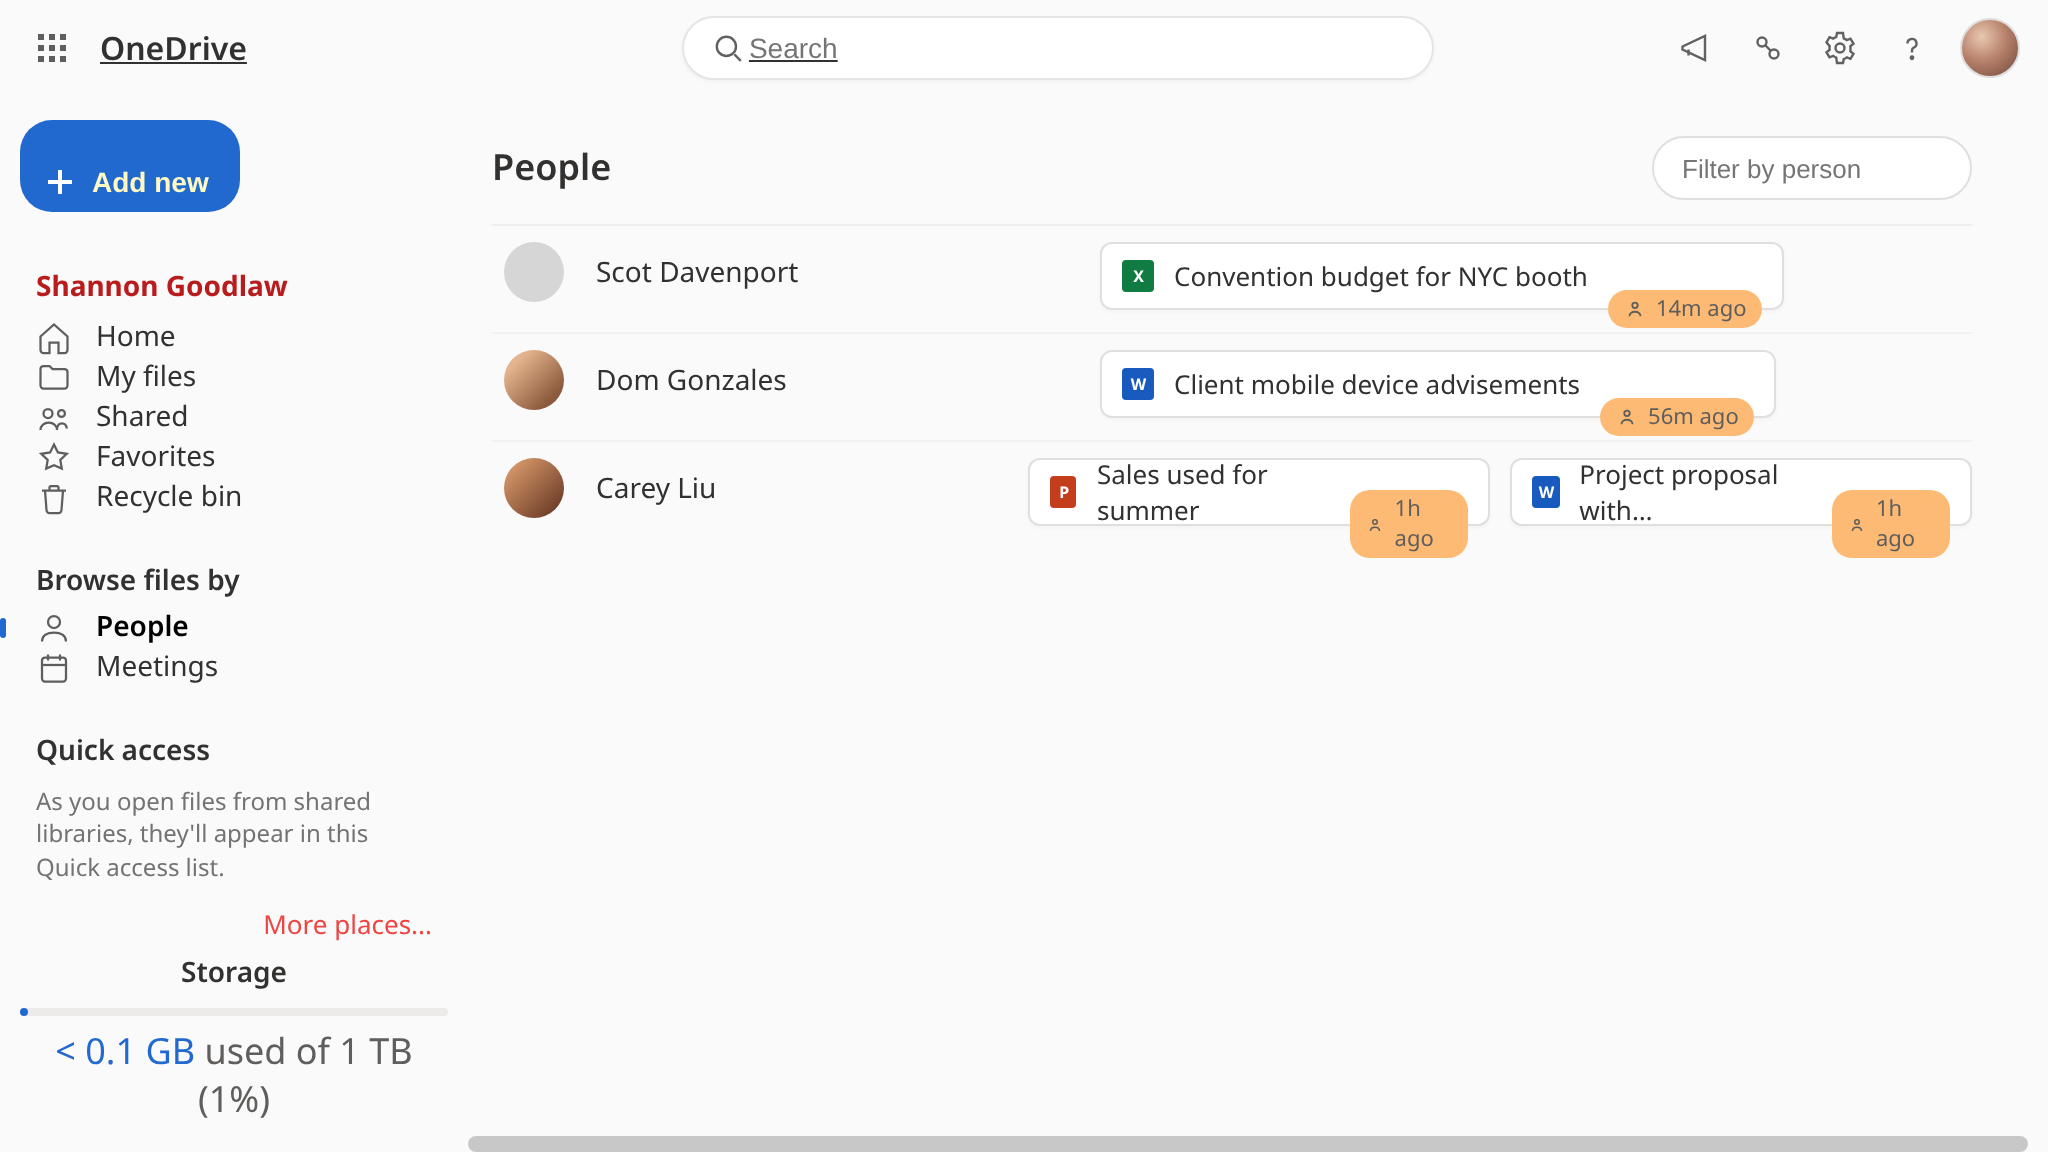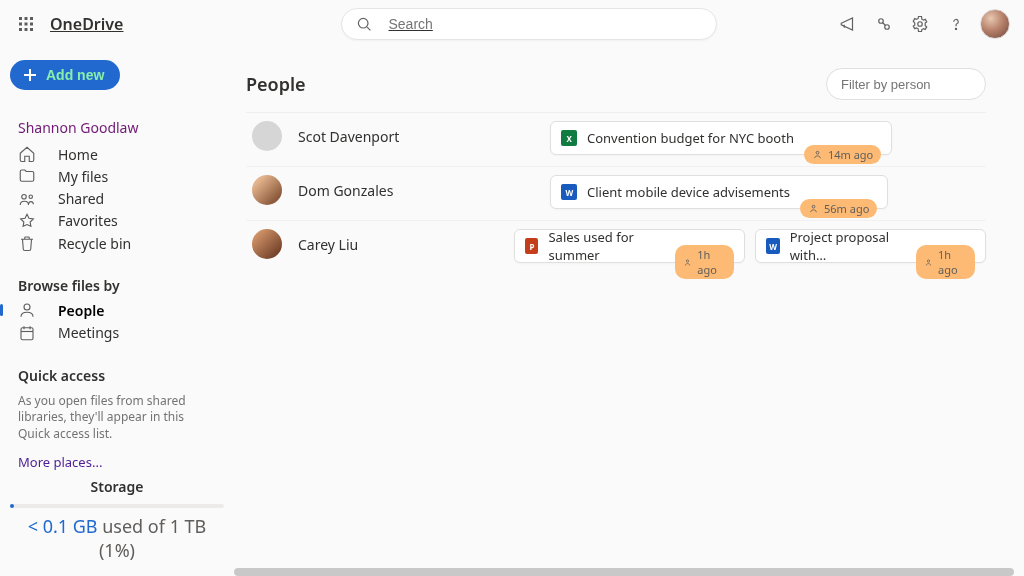--- a/index.html
+++ b/index.html
@@ -2,37 +2,37 @@
 <html><head>
 <meta charset="utf-8">
 <style>
   * { box-sizing: border-box; margin: 0; padding: 0; }
   body { font-family: "Segoe UI", -apple-system, system-ui, sans-serif; background: #fafafa; color: #323130; width: 1024px; height: 576px; overflow: hidden; display: flex; flex-direction: column; }
   .topbar { height: 48px; display: flex; align-items: center; padding: 0 8px; background: #fafafa; text-decoration: underline; }
   .waffle { width: 36px; height: 36px; display: flex; align-items: center; justify-content: center; cursor: pointer; }
   .appname { font-size: 16px; font-weight: 600; margin-left: 6px; }
   .search { margin-left: 218px; width: 376px; height: 32px; background: #fff; border: 1px solid #e5e5e5; border-radius: 16px; display: flex; align-items: center; padding: 0 14px; box-shadow: 0 1px 2px rgba(0,0,0,0.04); }
   .search svg { flex-shrink: 0; }
-  .search input { border: none; outline: none; font-size: 14px; margin-left: 16px; flex: 1; background: transparent; color: #1d4ed8; }
+  .search input { border: none; outline: none; font-size: 14px; margin-left: 2px; flex: 1; background: transparent; color: #1d4ed8; }
   .tb-spacer { flex: 1; }
   .tb-icon { width: 36px; height: 36px; display: flex; align-items: center; justify-content: center; cursor: pointer; color: #616161; }
   .avatar-top { width: 30px; height: 30px; border-radius: 50%; margin-left: 6px; margin-right: 6px; background: radial-gradient(circle at 35% 30%, #e8c8b0 0%, #b8826c 45%, #6f473a 100%); border: 1px solid #ddd; }
 
   .workspace { flex: 1; display: flex; overflow: hidden; }
   .sidebar { width: 234px; padding: 12px 10px 10px 10px; display: flex; flex-direction: column; position: relative; }
-  .addnew { background: #2169cf; color: #86efac; border: none; border-radius: 16px; padding: 7px 16px 7px 12px; font-size: 14px; font-weight: 600; display: inline-flex; align-items: center; gap: 8px; cursor: pointer; width: fit-content; }
+  .addnew { background: #2169cf; color: #fef9c3; border: none; border-radius: 16px; padding: 23px 16px 7px 12px; font-size: 14px; font-weight: 600; display: inline-flex; align-items: center; gap: 8px; cursor: pointer; width: fit-content; }
   .addnew svg { width: 16px; height: 16px; }
-  .sb-username { font-weight: 400; font-size: 14px; margin: 28px 8px 6px 8px; color: #701a75; }
-  .sb-item { display: flex; align-items: center; gap: 22px; height: 30px; padding: 0 8px; font-size: 14px; color: #323130; cursor: pointer; border-radius: 3px; position: relative; }
+  .sb-username { font-weight: 700; font-size: 14px; margin: 28px 8px 6px 8px; color: #b91c1c; }
+  .sb-item { display: flex; align-items: center; gap: 12px; height: 30px; padding: 0 8px; font-size: 14px; color: #323130; cursor: pointer; border-radius: 3px; position: relative; }
   .sb-item.selected { background: transparent; font-weight: 600; color: #000; }
   .sb-item.selected::before { content:''; position:absolute; left:-10px; top:5px; bottom:5px; width:3px; background:#2169cf; border-radius:2px; }
   .sb-item svg { color: #605e5c; }
   .sb-heading { font-weight: 600; font-size: 14px; margin: 22px 8px 4px 8px; }
   .sb-hint { font-size: 12px; color: #737373; line-height: 1.4; padding: 4px 8px; }
-  .sb-link { font-size: 13px; color: #4c1d95; padding: 6px 8px; cursor: pointer; }
+  .sb-link { font-size: 13px; color: #ef4444; padding: 6px 8px; cursor: pointer; text-align: right; }
   .sb-storage-wrap { margin-top:auto; padding: 0 0 4px 0; text-align: center; }
   .sb-storage-title { font-weight:600; font-size:14px; margin: 0 0 8px 0; }
   .sb-progress { height:4px; background:#edebe9; border-radius:2px; margin-bottom:6px; }
   .sb-progress > div { height:100%; width:2%; background:#2169cf; border-radius:2px; }
   .sb-storage-text { font-size: 18px; color:#605e5c; }
   .sb-storage-text .linkish { color:#2169cf; }
 
   .main { flex: 1; padding: 20px 38px 0 12px; overflow: hidden; }
   .mh { display:flex; align-items:center; justify-content:space-between; margin-bottom: 12px; }
   .mh h1 { font-size: 18px; font-weight: 600; }

